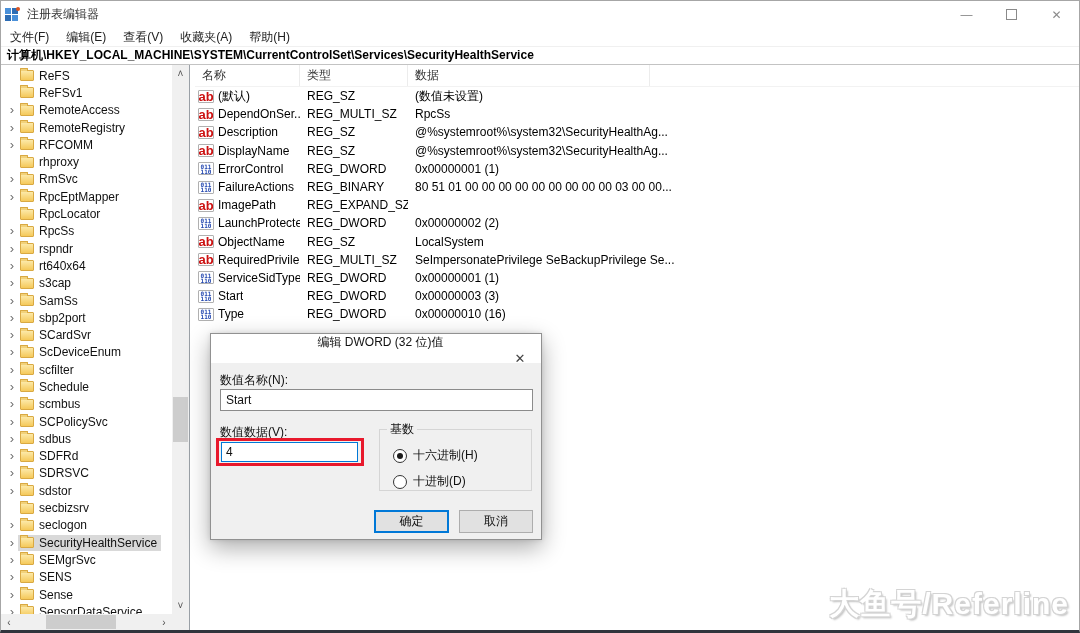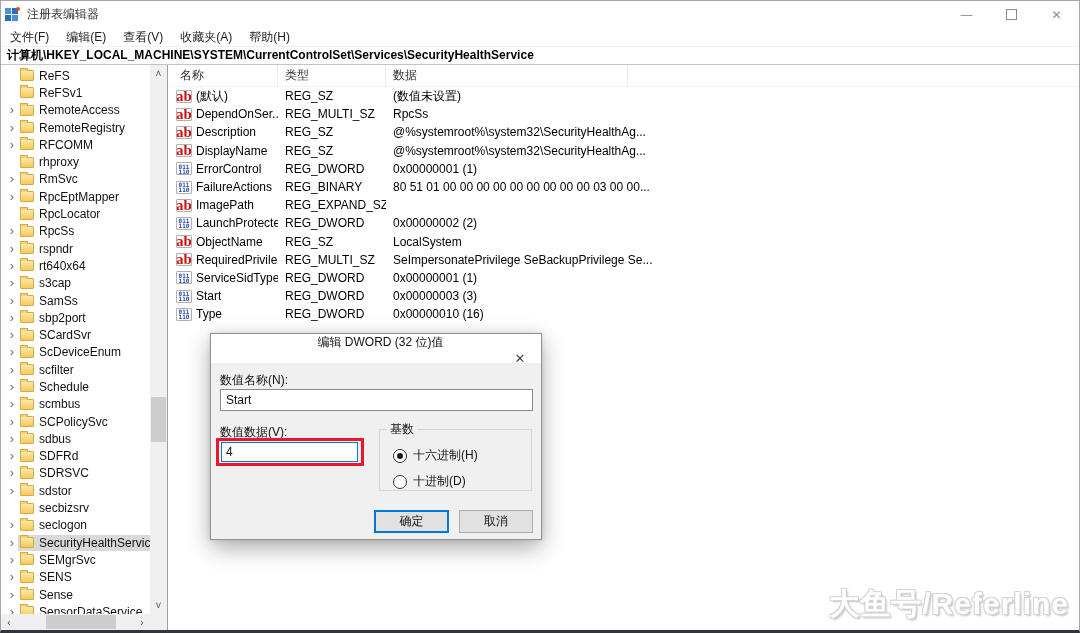--- a/index.html
+++ b/index.html
@@ -12,21 +12,21 @@
   .win-controls{margin-left:auto;display:flex;height:27px;}
   .win-btn{width:45px;height:27px;display:flex;align-items:center;justify-content:center;color:#8a8a8a;font-size:12px;}
   .max-glyph{width:9px;height:9px;border:1px solid #8a8a8a;display:inline-block;}
   
   .menubar{height:19px;display:flex;align-items:center;padding-left:9px;font-size:12px;color:#222;background:#fff;border-bottom:1px solid #f0f0f0;box-sizing:border-box;}
   .menu-item{margin-right:17px;}
   
   .addressbar{height:18px;display:flex;align-items:center;padding-left:6px;font-size:12px;font-weight:bold;color:#000;background:#fff;border-bottom:1px solid #c3c3c3;box-sizing:border-box;}
   
   .main{position:absolute;top:64px;left:0;right:0;bottom:0;display:flex;background:#fff;}
-  .tree-panel{position:relative;width:167px;flex:none;border-right:1px solid #9aa0a6;box-sizing:border-box;}
+  .tree-panel{position:relative;width:189px;flex:none;border-right:1px solid #9aa0a6;box-sizing:border-box;}
   .tree-items{position:absolute;top:2px;left:0;right:17px;bottom:16px;overflow:hidden;}
   .tree-row{height:17.3px;display:flex;align-items:center;white-space:nowrap;}
   .chev{width:12px;margin-left:5px;color:#6e6e6e;font-size:13px;line-height:10px;text-align:center;flex:none;}
   .row-content{display:flex;align-items:center;padding:1px 4px 1px 2px;}
   .tree-row.selected .row-content{background:#d9d9d9;}
   .folder{width:14px;height:11px;background:linear-gradient(#fce9a8,#f5c95a);border:1px solid #d9a942;border-radius:1px;position:relative;flex:none;box-sizing:border-box;}
   .folder::before{content:'';position:absolute;top:-3px;left:-1px;width:6px;height:2px;background:#f1d17a;border:1px solid #d9a942;border-bottom:none;border-radius:1px 1px 0 0;}
   .tree-label{margin-left:5px;font-size:12px;color:#111;}
   
   .vscroll{position:absolute;top:0;right:0;bottom:16px;width:17px;background:#f0f0f0;}
@@ -42,21 +42,21 @@
   .list-panel{flex:1;position:relative;padding-left:5px;font-size:12px;overflow:hidden;}
   .list-header{display:flex;height:21px;color:#333;border-bottom:1px solid #f2f2f2;}
   .hcol{display:flex;align-items:center;padding-left:7px;border-right:1px solid #ececec;box-sizing:border-box;height:21px;}
   .hcol-name{width:105px;} .hcol-type{width:108px;} .hcol-data{width:242px;}
   .list-row{display:flex;height:18.2px;align-items:center;}
   .cell{white-space:nowrap;overflow:hidden;box-sizing:border-box;}
   .cell-name{width:105px;display:flex;align-items:center;padding-left:3px;}
   .cell-type{width:108px;padding-left:7px;}
   .cell-data{width:430px;padding-left:7px;}
   .reg-ic{width:16px;height:13px;background:#fff;border:1px solid #b0b0b0;border-radius:1px;margin-right:4px;flex:none;display:flex;align-items:center;justify-content:center;box-sizing:border-box;overflow:hidden;}
-  .ic-sz{color:#cc1111;font-weight:bold;font-size:15px;line-height:9px;font-family:Liberation Serif, serif;}
+  .ic-sz{color:#cc1111;font-weight:bold;font-size:13px;line-height:9px;}
   .ic-bin{color:#2448b0;font-size:6px;line-height:5px;font-family:"DejaVu Sans Mono",monospace;text-align:center;font-weight:bold;}
   .cell-name .name-text{white-space:nowrap;overflow:hidden;}
   
   .dialog{position:absolute;left:209px;top:332px;width:332px;height:207px;background:#f0f0f0;border:1px solid #919191;
           box-shadow:0 8px 22px rgba(0,0,0,.32),0 0 5px rgba(0,0,0,.12);box-sizing:border-box;z-index:5;}
   .dialog-title{height:29px;background:#fff;display:flex;align-items:center;padding-left:9px;font-size:12px;color:#111;flex-direction:column;}
   .dialog-close{margin-left:auto;width:42px;height:29px;display:flex;align-items:center;justify-content:center;color:#444;font-size:13px;}
   .dialog-body{position:relative;height:176px;font-size:12px;color:#111;}
   .dlg-label{position:absolute;left:9px;}
   .lbl-name{top:9px;} .lbl-data{top:61px;}

